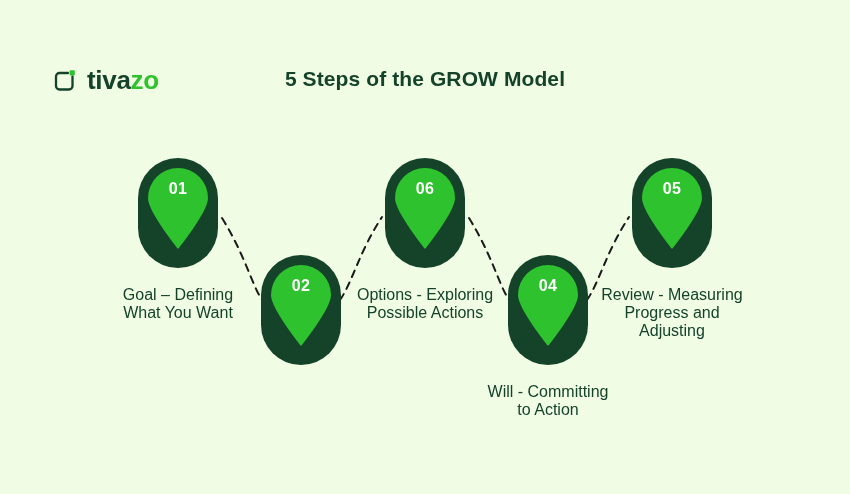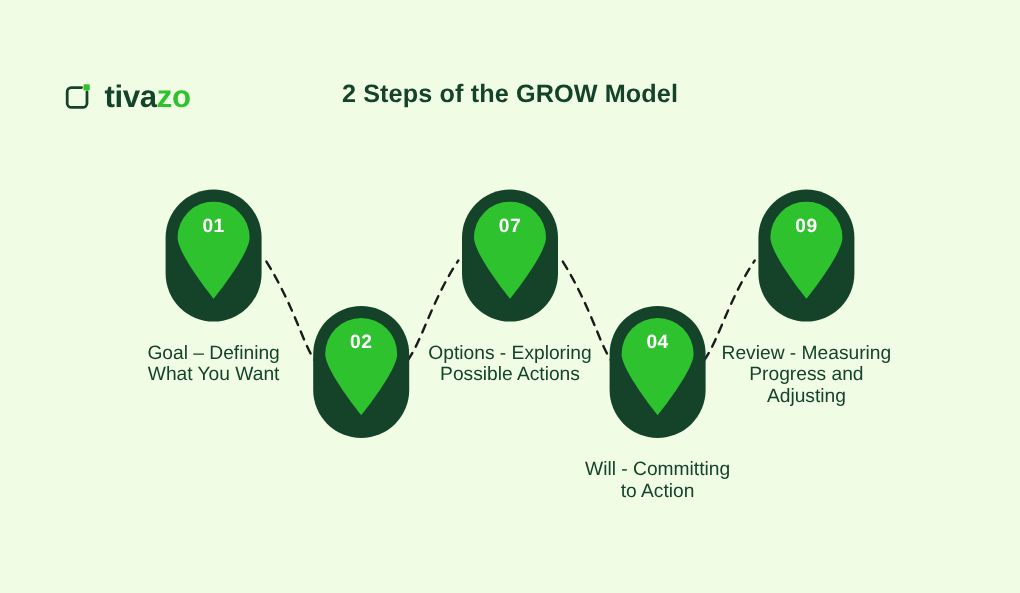--- a/index.html
+++ b/index.html
@@ -142,21 +142,21 @@
       <svg width="26" height="26" viewBox="0 0 26 26" aria-hidden="true">
         <path d="M20.5 9.5 V19 a3.5 3.5 0 0 1 -3.5 3.5 H7.5 A3.5 3.5 0 0 1 4 19 V9.5 A3.5 3.5 0 0 1 7.5 6 H16" fill="none" stroke="#14432a" stroke-width="2.3" stroke-linecap="round"></path>
         <rect x="17.6" y="3.2" width="5.2" height="5.2" rx="1" fill="#2fc22f"></rect>
       </svg>
     </span>
     <span class="logo-text">
       <span class="t-dark">tiva</span><span class="t-bright">zo</span>
     </span>
   </div>
 
-  <div class="page-title">2 Steps of the GROW Model</div>
+  <div class="page-title">5 Steps of the GROW Model</div>
 
   <div class="diagram">
 
     <svg class="connectors" viewBox="0 0 850 494">
       <path d="M222 218 C 245 255, 252 285, 262 300" fill="none" stroke="#1a1a1a" stroke-width="2" stroke-dasharray="7 6" stroke-linecap="round"></path>
       <path d="M340 300 C 352 283, 360 250, 382 217" fill="none" stroke="#1a1a1a" stroke-width="2" stroke-dasharray="7 6" stroke-linecap="round"></path>
       <path d="M469 218 C 492 255, 499 285, 509 300" fill="none" stroke="#1a1a1a" stroke-width="2" stroke-dasharray="7 6" stroke-linecap="round"></path>
       <path d="M587 300 C 599 283, 607 250, 629 217" fill="none" stroke="#1a1a1a" stroke-width="2" stroke-dasharray="7 6" stroke-linecap="round"></path>
     </svg>
 
@@ -183,21 +183,21 @@
         </div>
       </div>
     </div>
 
     <div class="step row-top" style="left: 305px;">
       <div class="capsule-wrap">
         <div class="capsule">
           <svg class="pin" viewBox="0 0 64 82">
             <path d="M32 81 C 32 81, 2 44, 2 30 A 30 30 0 1 1 62 30 C 62 44, 32 81, 32 81 Z" fill="#2fc22f"></path>
           </svg>
-          <span class="pin-num">07</span>
+          <span class="pin-num">06</span>
         </div>
       </div>
       <div class="step-label">Options - Exploring
 Possible Actions</div>
     </div>
 
     <div class="step row-bot" style="left: 428px;">
       <div class="capsule-wrap">
         <div class="capsule">
           <svg class="pin" viewBox="0 0 64 82">
@@ -209,21 +209,21 @@
       <div class="step-label">Will - Committing
 to Action</div>
     </div>
 
     <div class="step row-top" style="left: 552px;">
       <div class="capsule-wrap">
         <div class="capsule">
           <svg class="pin" viewBox="0 0 64 82">
             <path d="M32 81 C 32 81, 2 44, 2 30 A 30 30 0 1 1 62 30 C 62 44, 32 81, 32 81 Z" fill="#2fc22f"></path>
           </svg>
-          <span class="pin-num">09</span>
+          <span class="pin-num">05</span>
         </div>
       </div>
       <div class="step-label">Review - Measuring
 Progress and
 Adjusting</div>
     </div>
 
   </div>
 </div>
 

